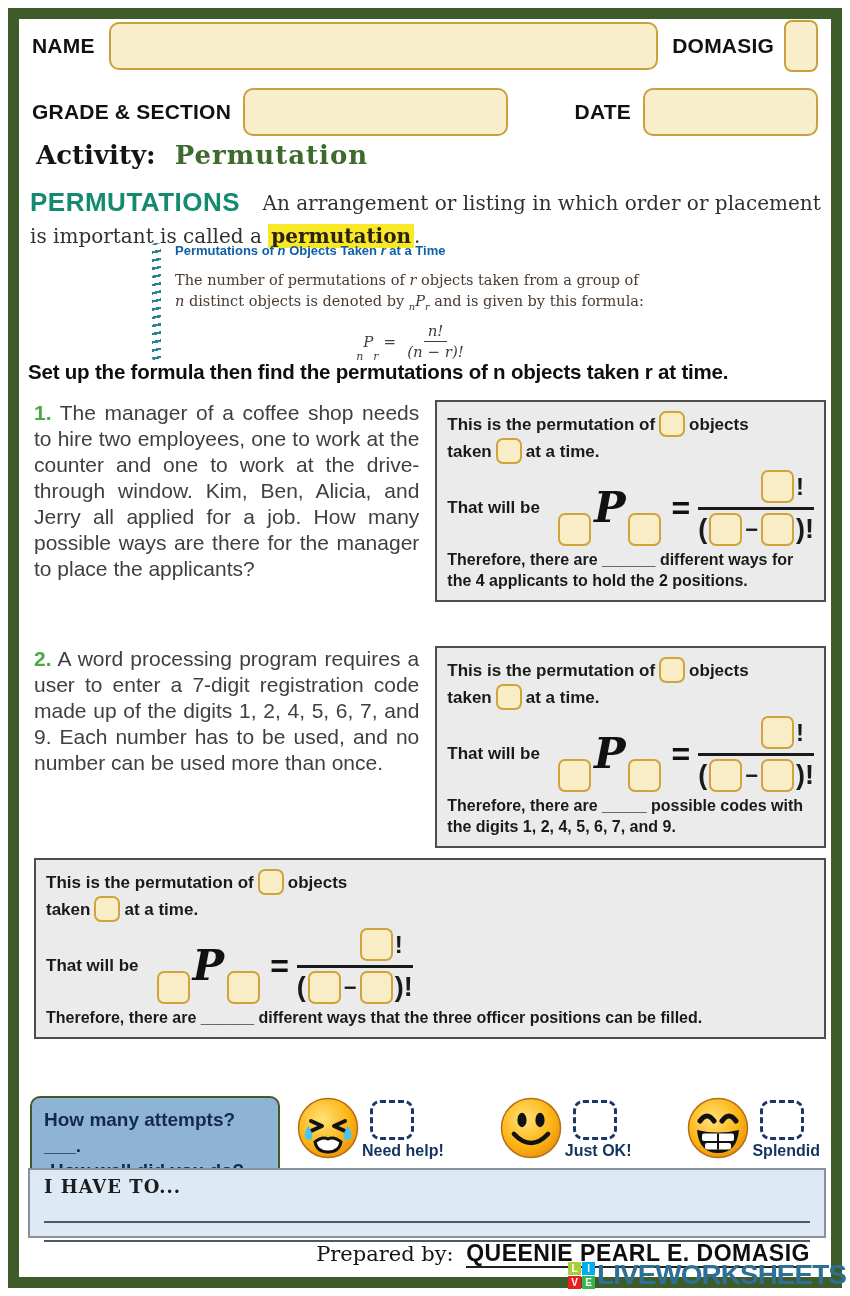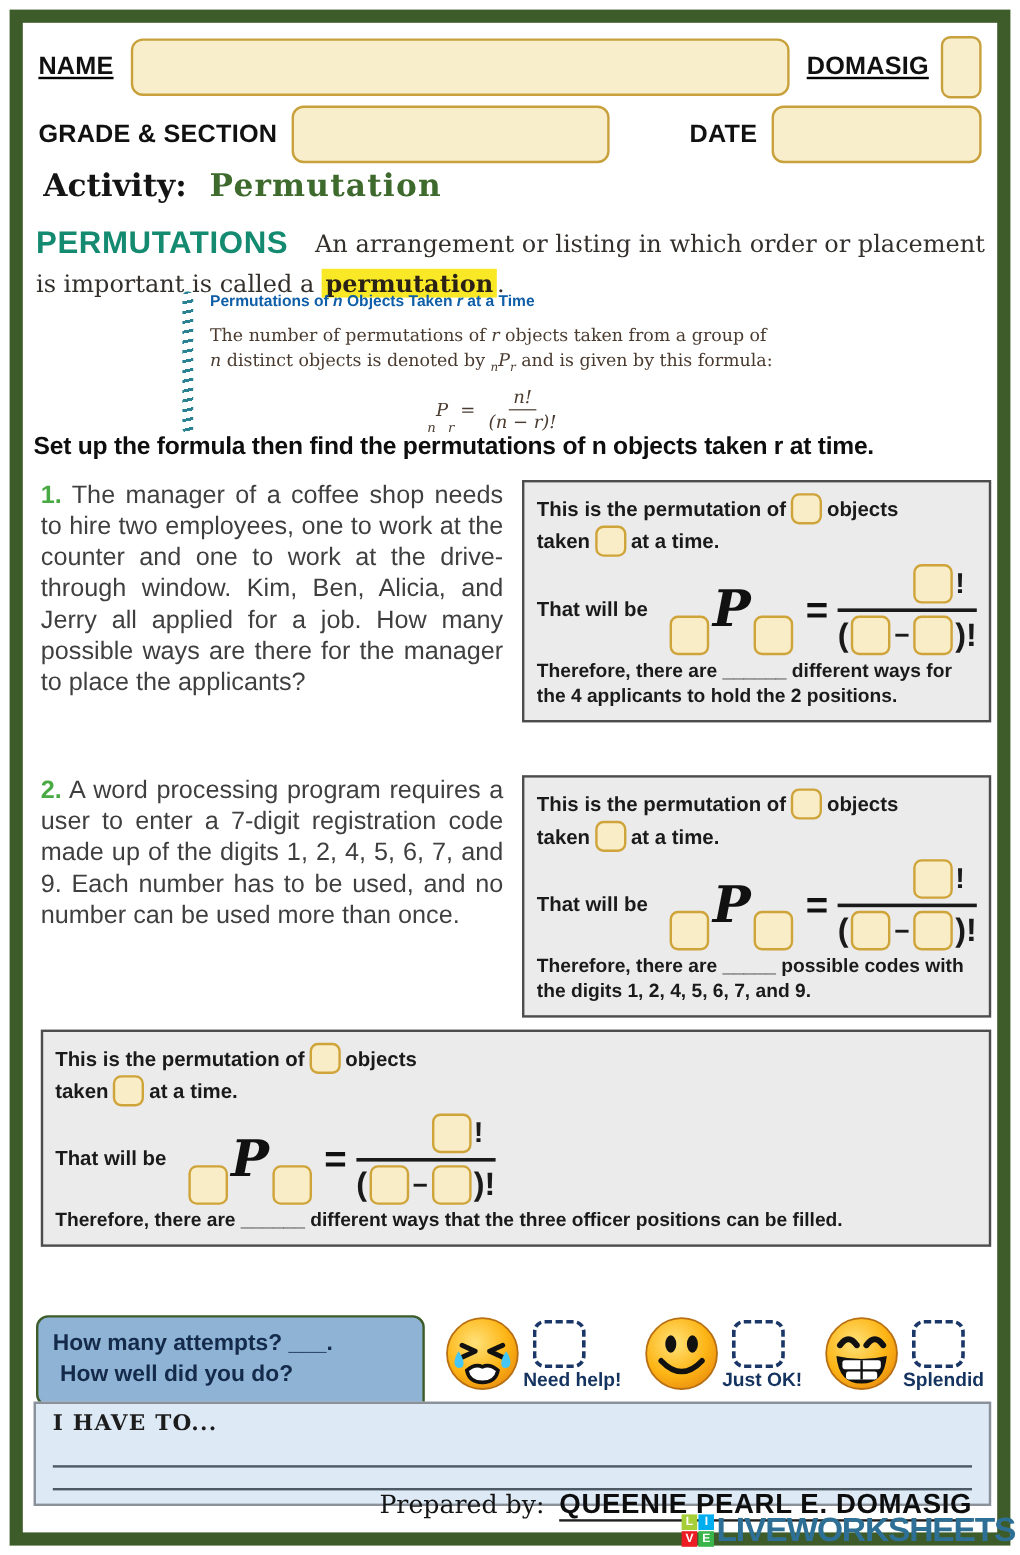--- a/index.html
+++ b/index.html
@@ -3,21 +3,21 @@
 <meta charset="utf-8">
 <style>
   * { box-sizing: border-box; margin: 0; padding: 0; }
   body { background:#fff; }
   .page { position:relative; width:850px; height:1296px; background:#ffffff;
           font-family:"Liberation Sans", sans-serif; overflow:hidden; }
   .frame { position:absolute; inset:8px; border:11px solid #3d5c2a; pointer-events:none; }
 
   
   .hrow { position:absolute; left:32px; right:32px; display:flex; align-items:center; }
-  .hrow1 { top:30px;text-decoration:underline; }
+  .hrow1 { top:20px; }
   .hrow2 { top:88px; }
   .hlabel { font-weight:bold; font-size:21px; color:#111; letter-spacing:.2px; white-space:nowrap; }
   .field { background:#f8eecb; border:2px solid #c8a13d; border-radius:10px; height:48px; }
   .name-field { flex:1; margin:0 14px; }
   .quarter-field { width:34px; height:52px; margin-left:10px; border-radius:8px; }
   .grade-field { width:265px; margin-left:12px; }
   .date-field { width:175px; margin-left:12px; }
   .spacer { flex:1; }
 
   
@@ -77,32 +77,32 @@
   .numer { display:flex; align-items:center; width:100%; justify-content:flex-end;
            padding:0 10px 4px 40px; border-bottom:3px solid #1a1a1a; }
   .denom { display:flex; align-items:center; padding-top:3px; }
   .excl { font-weight:bold; font-size:24px; }
   .paren { font-size:27px; font-weight:bold; }
   .minus { font-size:22px; font-weight:bold; margin:0 1px; }
   .therefore { font-weight:bold; font-size:16px; line-height:1.3; margin-top:4px; }
 
   
   .feedback { position:absolute; top:1096px; left:30px; right:24px; display:flex; align-items:flex-start; }
-  .attempts { width:324px; background:#8fb3d4; border:2px solid #3d5c2a; border-radius:10px 10px 0 10px;
+  .attempts { width:250px; background:#8fb3d4; border:2px solid #3d5c2a; border-radius:10px 10px 0 10px;
               padding:9px 12px 12px; color:#132a4a; font-weight:bold; font-size:19px; line-height:1.35; }
   .attempts .l2 { padding-left:6px; }
   .emoji-zone { flex:1; display:flex; justify-content:space-between; padding:0 6px 0 16px; }
   .emoji-group { display:flex; align-items:flex-end; }
   .emoji-group svg { width:64px; height:64px; }
   .cb-col { display:flex; flex-direction:column; align-items:flex-start; margin-left:2px; }
   .checkbox { width:44px; height:40px; border:3px dashed #1b3767; border-radius:10px; margin-left:8px; }
   .cb-label { color:#14335f; font-weight:bold; font-size:16px; margin-top:2px; white-space:nowrap; }
 
   
-  .reflection { position:absolute; top:1168px; left:28px; right:24px; height:87px;
+  .reflection { position:absolute; top:1168px; left:28px; right:24px; height:70px;
                 background:#dde9f5; border:2px solid #8a9199; padding:6px 14px 0; }
   .reflect-prompt { font-family:"DejaVu Serif", serif; font-weight:bold; font-size:18px;
                     color:#1c1c1c; letter-spacing:1px; }
   .blank-line { border:none; border-top:2px solid #4d5a66; height:0; }
   .bl1 { margin-top:24px; } .bl2 { margin-top:17px; }
 
   
   .footer { position:absolute; top:1240px; right:40px; white-space:nowrap; }
   .prep-label { font-family:"DejaVu Serif", serif; font-size:21px; color:#141414; }
   .prep-name { font-weight:bold; font-size:23px; color:#0e0e0e; border-bottom:2px solid #222;

